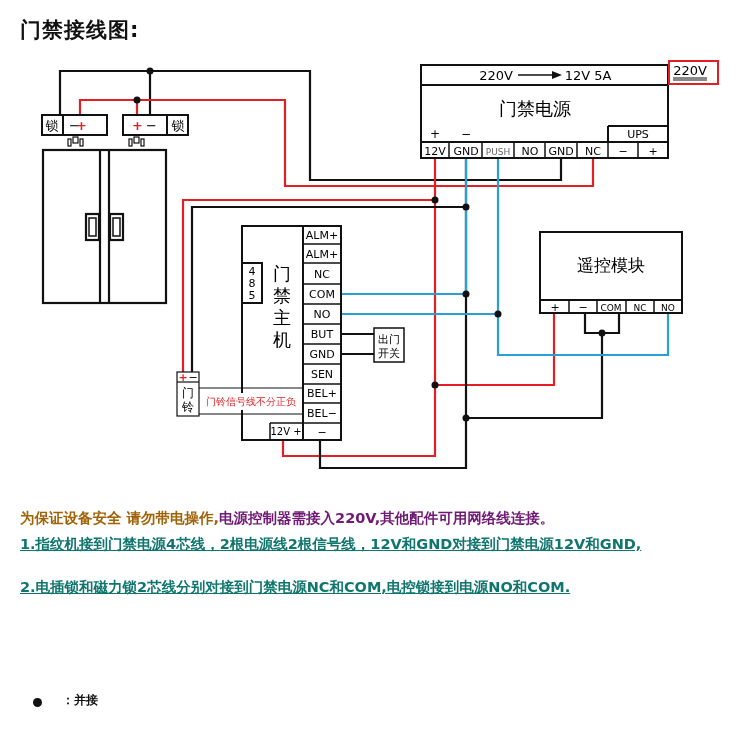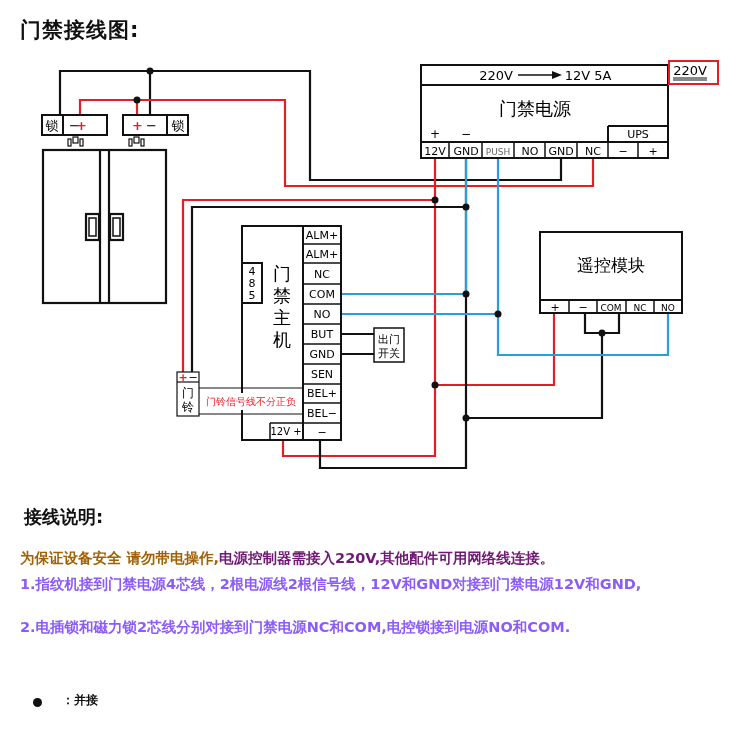--- a/index.html
+++ b/index.html
@@ -5,21 +5,21 @@
   html, body { margin:0; padding:0; background:#ffffff; }
   body { width:750px; height:753px; position:relative; overflow:hidden; font-family:"DejaVu Sans", sans-serif; color:#111; }
   .title { position:absolute; left:20px; top:16px; font-size:21px; font-weight:bold; letter-spacing:1px; }
   svg { position:absolute; left:0; top:0; }
   svg text { font-family:"DejaVu Sans", sans-serif; }
   .notes { position:absolute; left:20px; top:505px; width:725px; }
   .notes-title { font-size:18px; font-weight:bold; margin-left:4px; margin-bottom:16px; }
   .line { font-size:14.5px; font-weight:bold; line-height:26px; white-space:nowrap; }
   .warn { color:#a16207; }
   .blk { color:#701a75; }
-  .blue { color:#8b5cf6; }
+  .blue { color:#0f766e;text-decoration:underline; }
   .indent { padding-left:20px; }
   .legend { position:absolute; left:22px; top:690px; font-size:12px; font-weight:bold; }
   .legend-row { height:20px; display:flex; align-items:center; white-space:nowrap; }
   .legend-sym { width:40px; position:relative; height:20px; }
   .dot { position:absolute; left:11px; top:8px; width:9px; height:9px; background:#111; border-radius:50%; }
   .dash { position:absolute; left:0; top:10px; width:32px; height:2px; background:#111; }
 </style>
 </head>
 <body>
 
@@ -216,21 +216,20 @@
   <g font-size="9" text-anchor="middle">
     <text x="555" y="311" font-size="11">+</text>
     <text x="583" y="311" font-size="11">−</text>
     <text x="611" y="311">COM</text>
     <text x="640" y="311">NC</text>
     <text x="668" y="311">NO</text>
   </g>
 </svg>
 
 <div class="notes">
-  <div class="notes-title">接线说明:</div>
   <div class="line">
     <span class="warn">为保证设备安全 请勿带电操作,</span><span class="blk">电源控制器需接入220V,其他配件可用网络线连接。</span>
   </div>
   <div class="line blue">1.指纹机接到门禁电源4芯线，2根电源线2根信号线，12V和GND对接到门禁电源12V和GND,</div>
   <div class="line blue" style="margin-top:17px">2.电插锁和磁力锁2芯线分别对接到门禁电源NC和COM,电控锁接到电源NO和COM.</div>
 </div>
 
 <div class="legend">
   <div class="legend-row">
     <span class="legend-sym">

